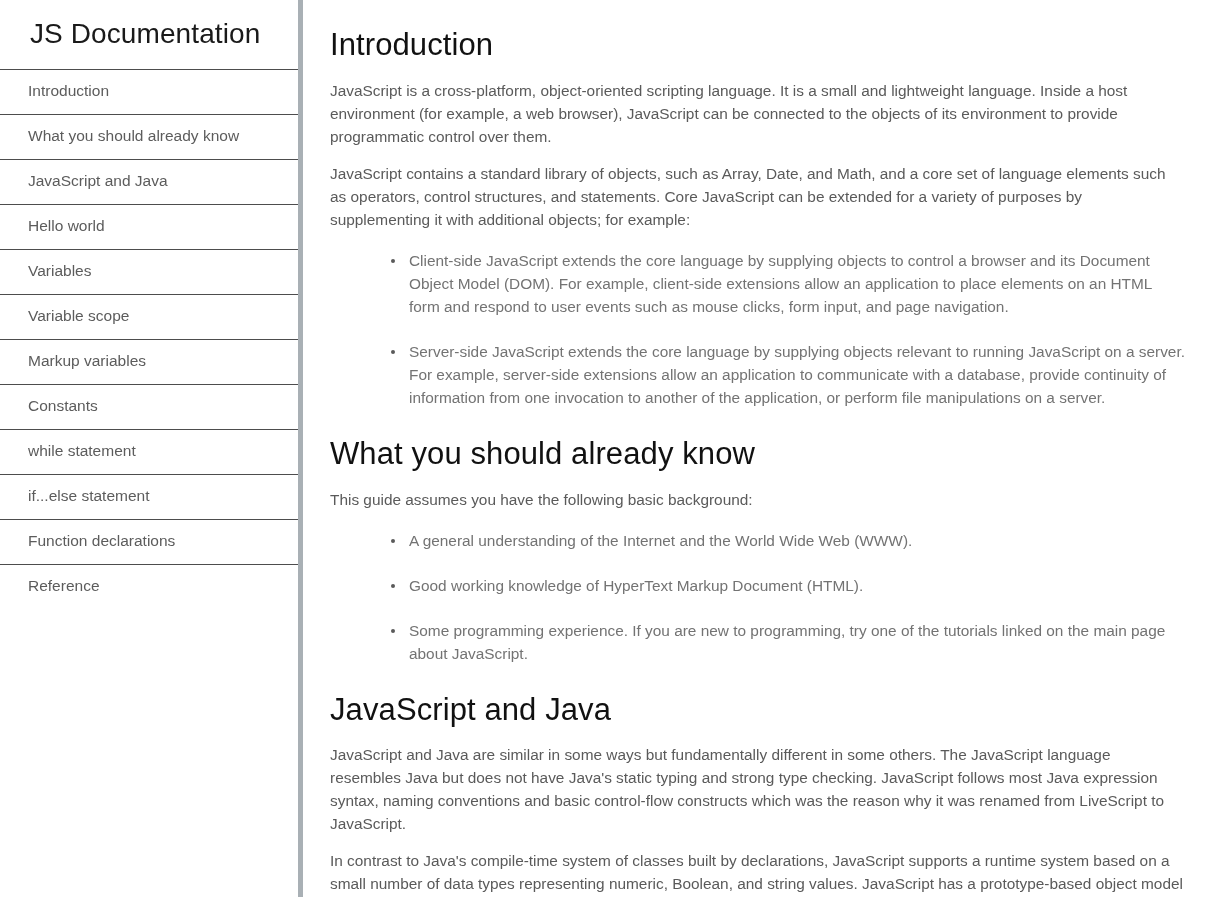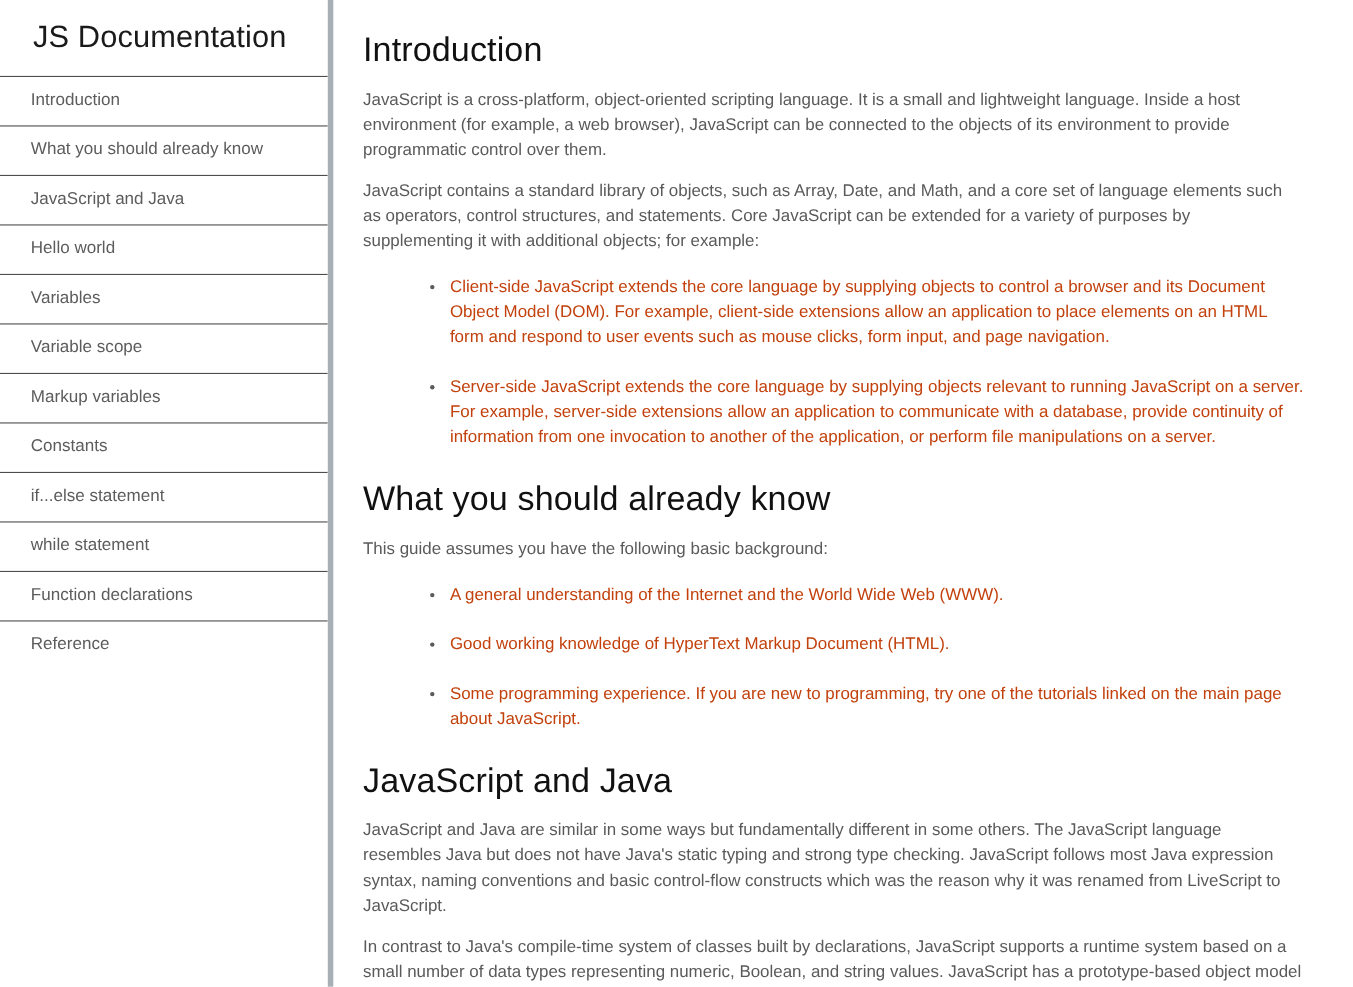--- a/index.html
+++ b/index.html
@@ -105,21 +105,21 @@
     text-align: left;
   }
   ul.bullets {
     list-style: none;
     margin: 18px 0 18px 0;
     padding: 0 0 0 17px;
   }
   ul.bullets li {
     position: relative;
     font-size: 15.4px;
-    color: #c2410c;
+    color: #737373;
     line-height: 23px;
     margin: 0 0 22px 0;
     padding-left: 62px;
   }
   ul.bullets li:last-child { margin-bottom: 0; }
   ul.bullets li::before {
     content: "";
     position: absolute;
     left: 44px;
     top: 10px;
@@ -155,24 +155,24 @@
       <li class="nav-item">
           <span>Variable scope</span>
         </li>
       <li class="nav-item">
           <span>Markup variables</span>
         </li>
       <li class="nav-item">
           <span>Constants</span>
         </li>
       <li class="nav-item">
+          <span>while statement</span>
+        </li>
+      <li class="nav-item">
           <span>if...else statement</span>
-        </li>
-      <li class="nav-item">
-          <span>while statement</span>
         </li>
       <li class="nav-item">
           <span>Function declarations</span>
         </li>
       <li class="nav-item">
           <span>Reference</span>
         </li>
     </ul>
   </nav>
 

